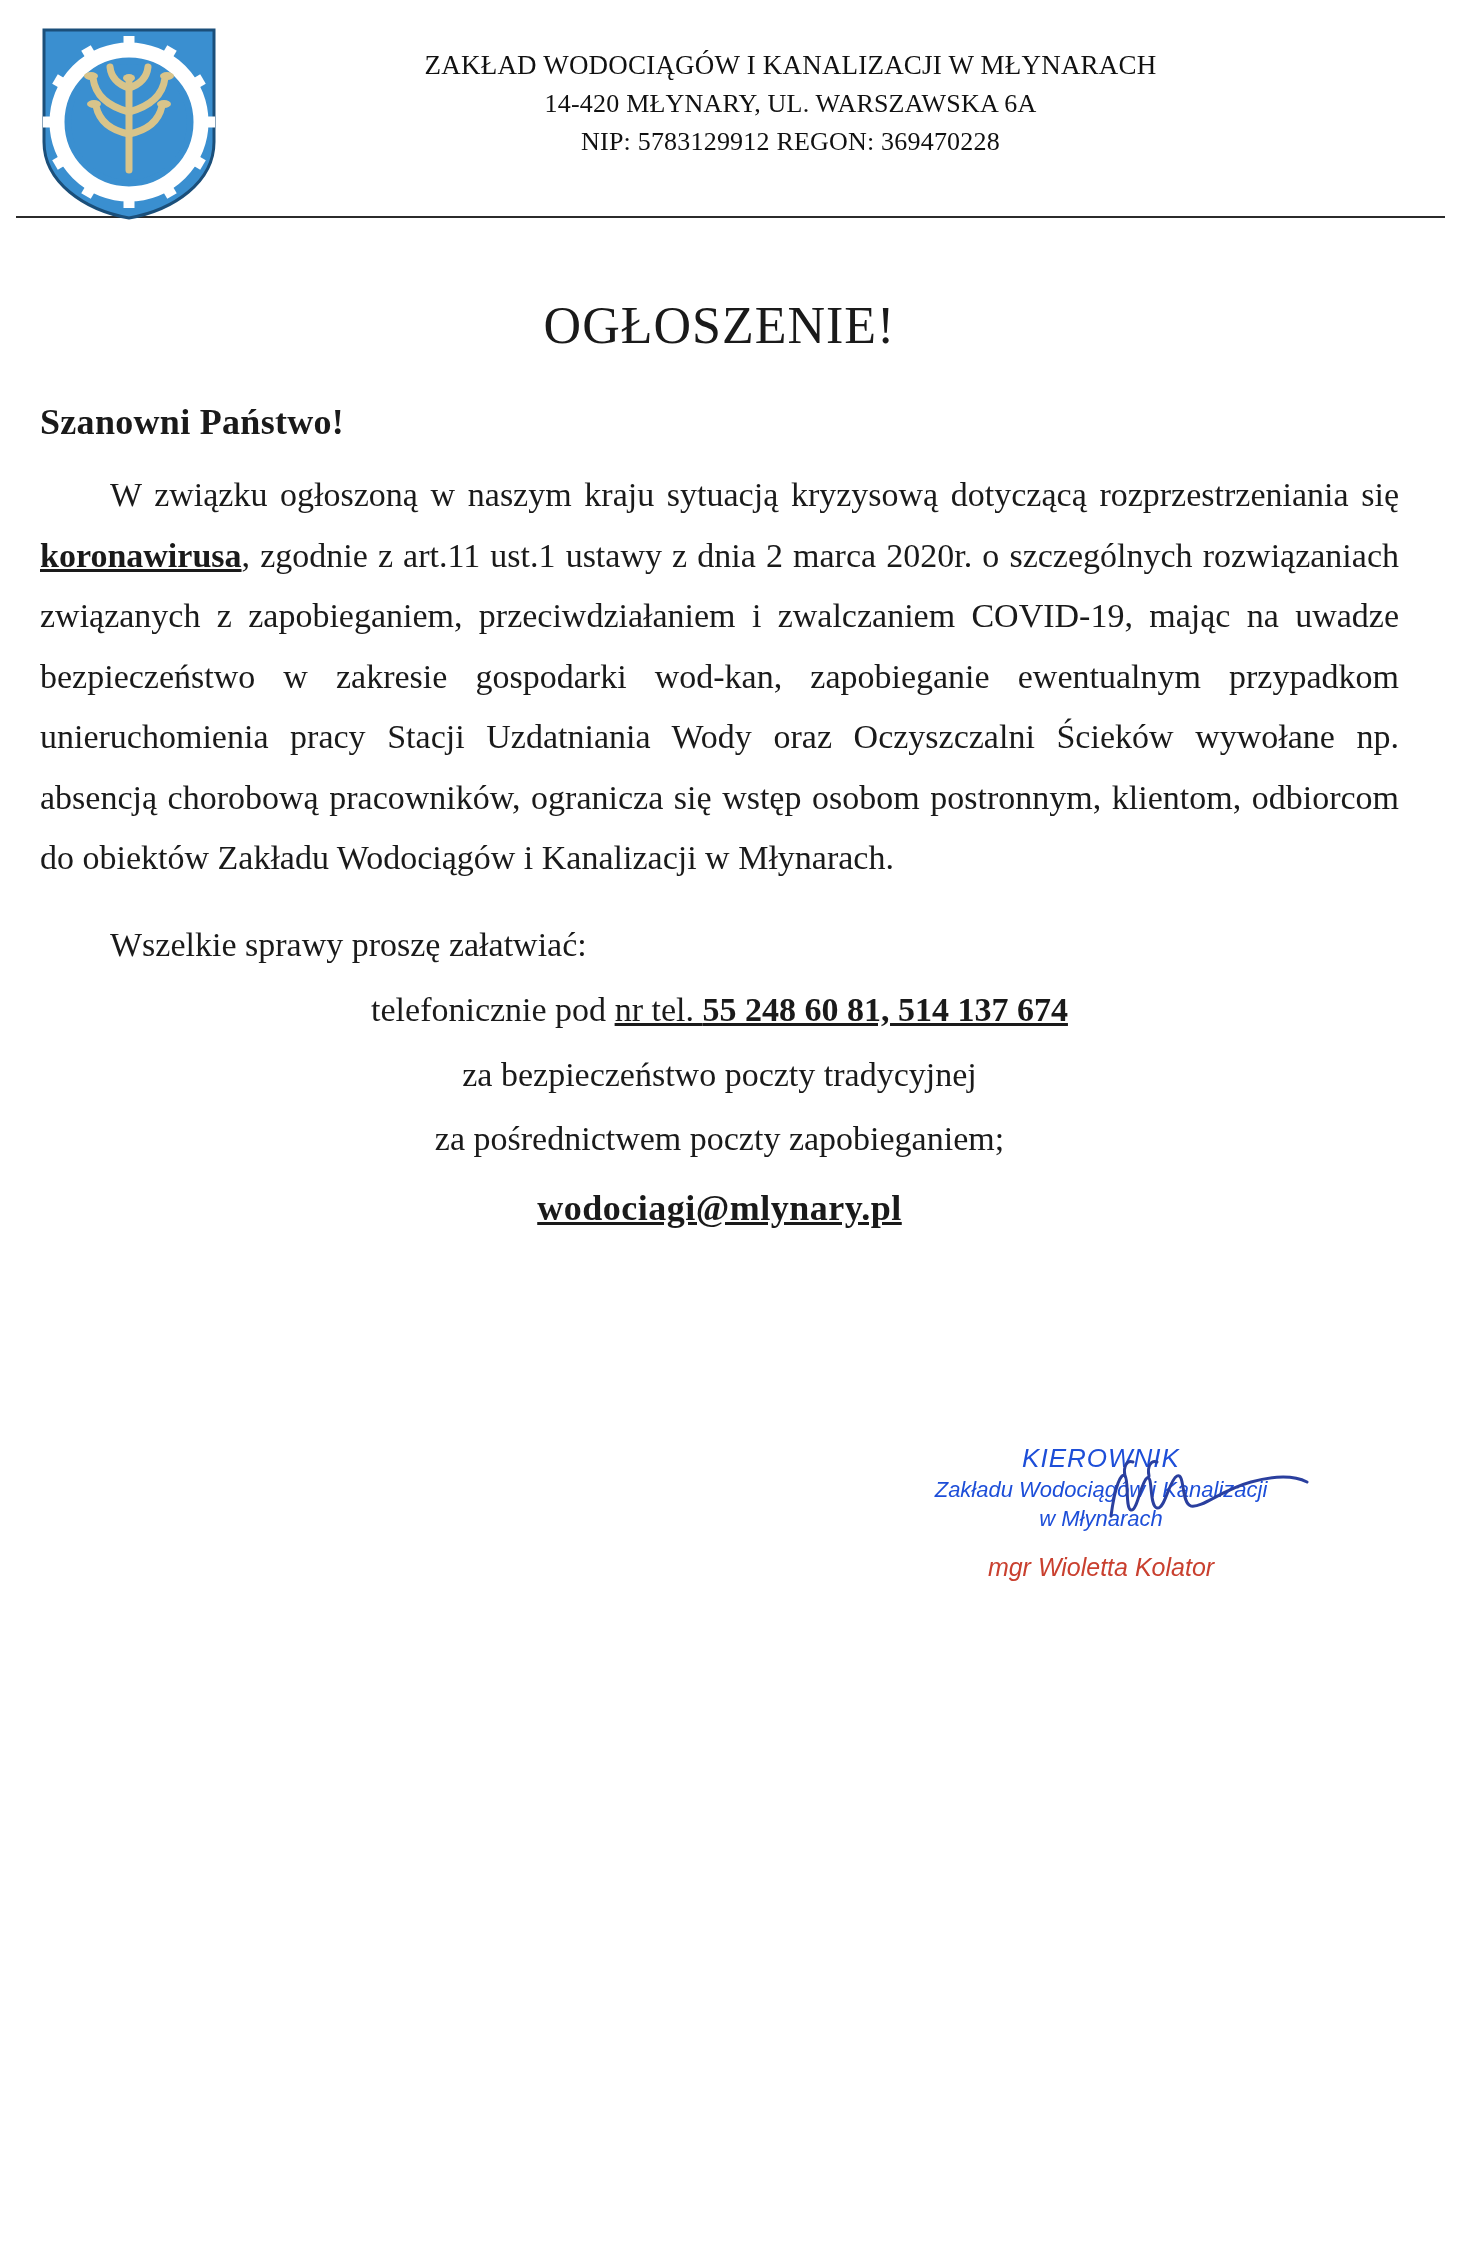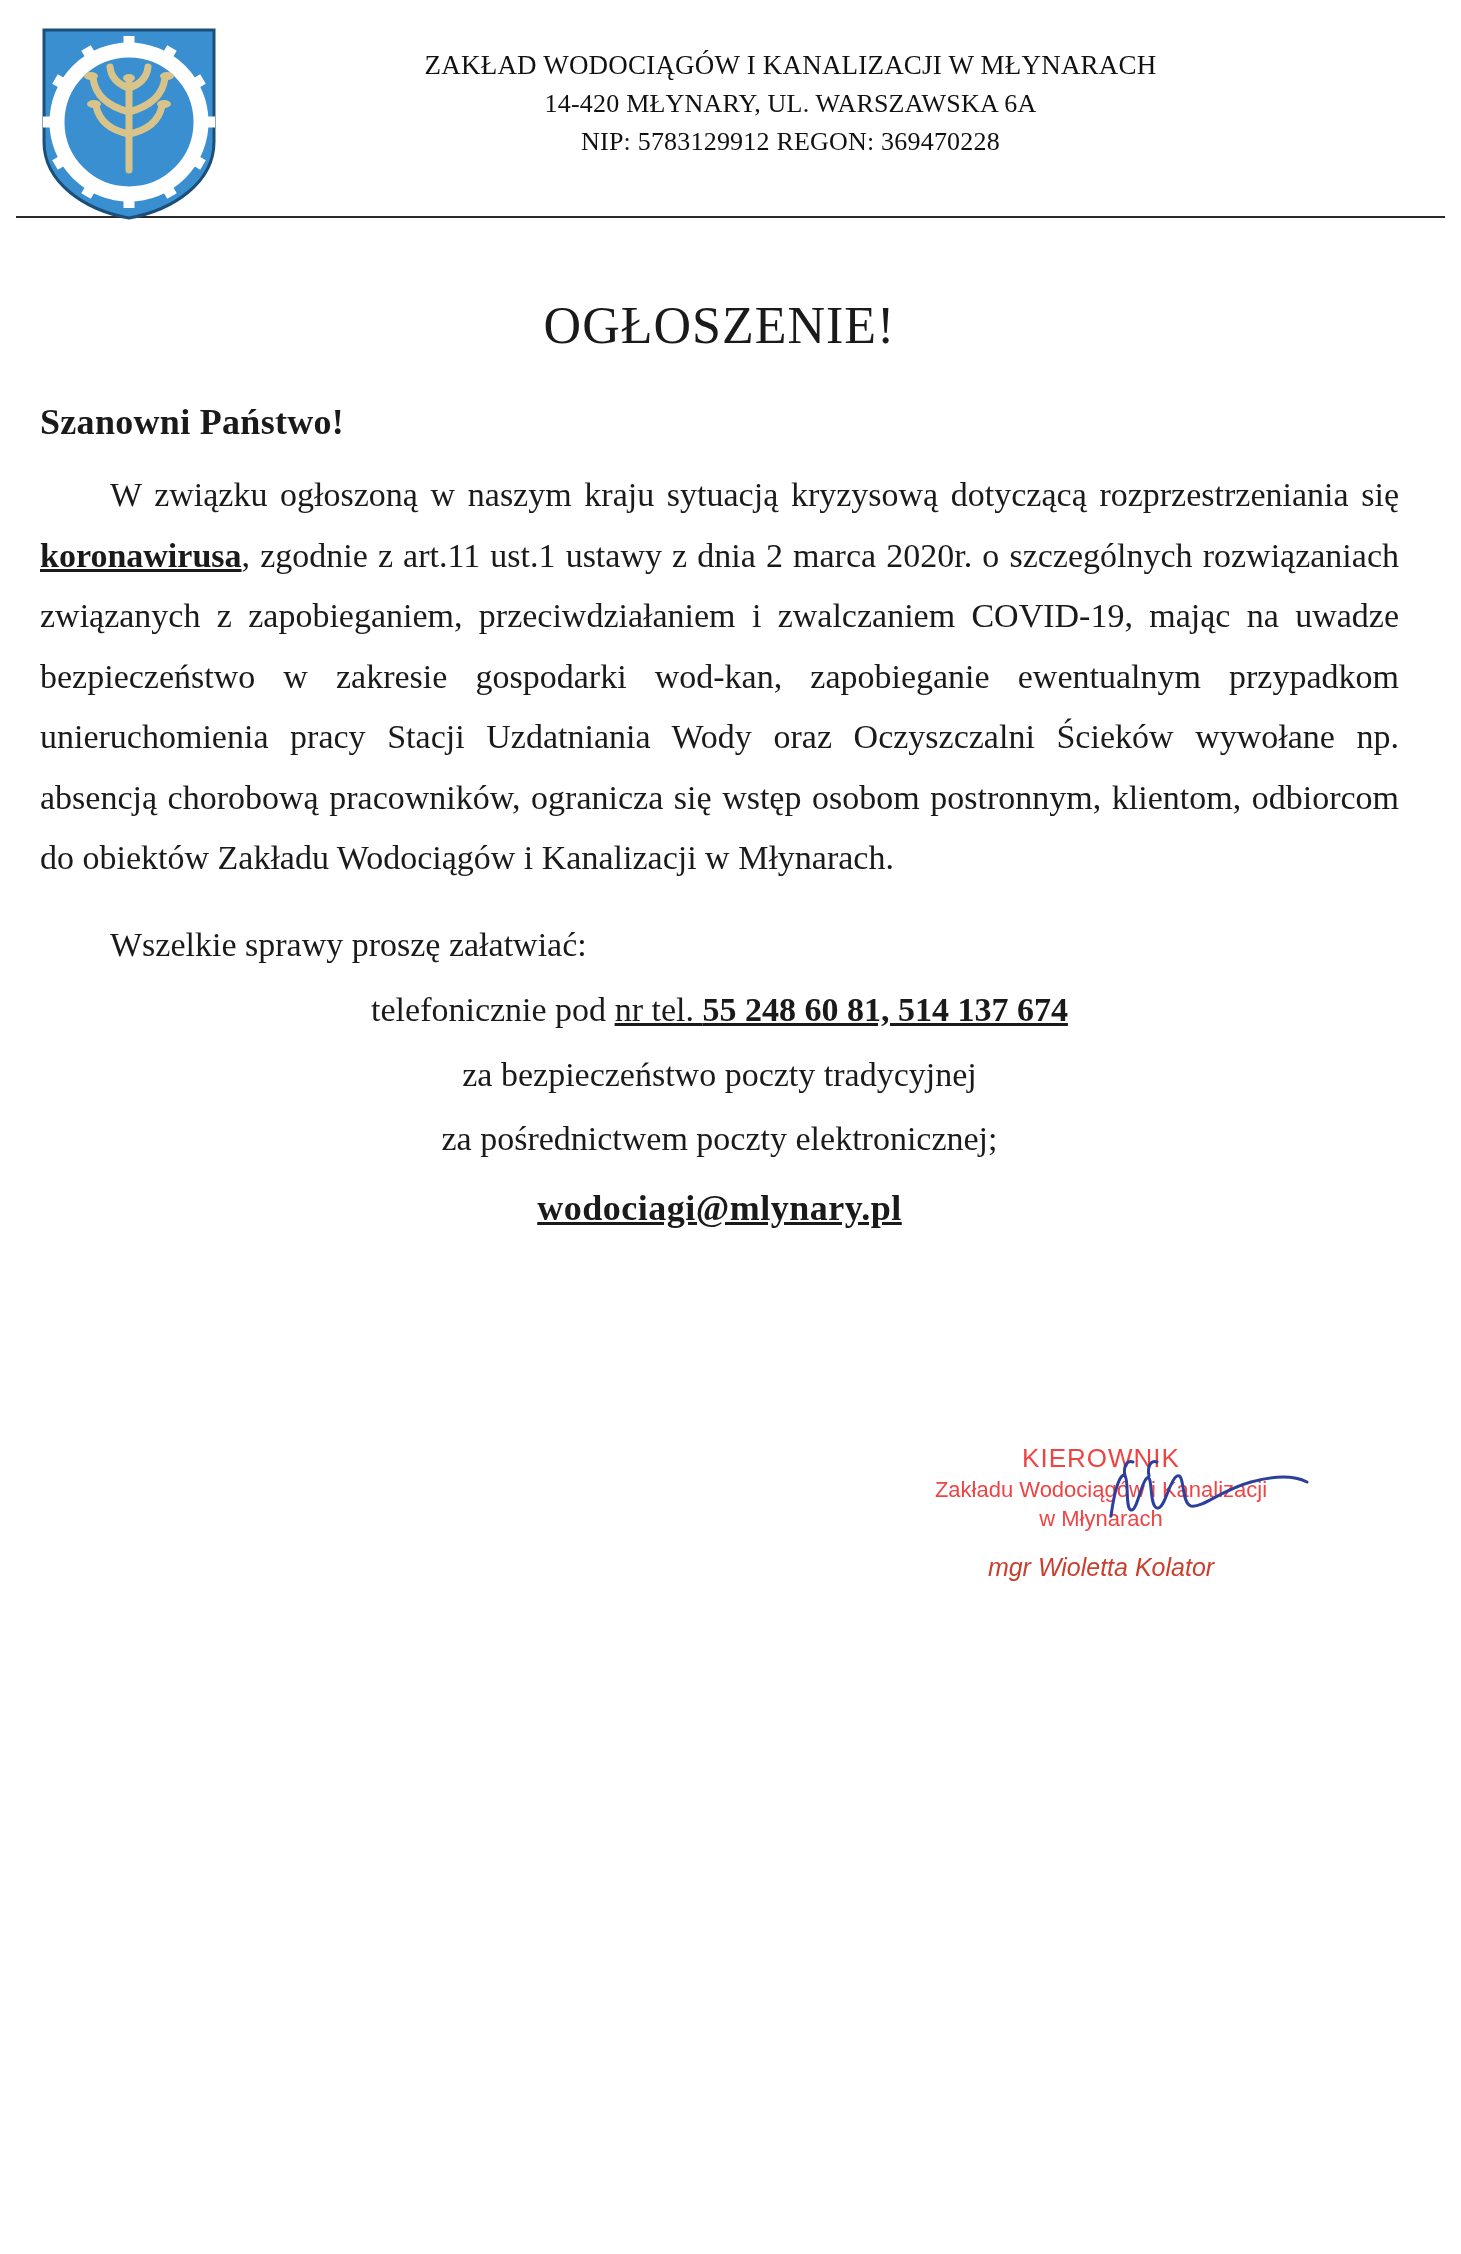--- a/index.html
+++ b/index.html
@@ -139,22 +139,23 @@
   .signature-block {
     position: absolute;
     right: 100px;
     bottom: 62px;
     width: 520px;
     text-align: center;
     color: #c0392b;
     font-family: "Liberation Sans", sans-serif;
   }
   .stamp-line {
-    color: #ef4444;
+    color: #1d4ed8;
     line-height: 1.32;
+    font-style: italic;
   }
   .stamp-l1 { font-size: 26px; letter-spacing: 1px; }
   .stamp-l2 { font-size: 22px; }
   .stamp-l3 { font-size: 22px; }
   .stamp-name {
     font-size: 25px;
     font-style: italic;
     margin-top: 20px;
     color: #c9402f;
   }
@@ -236,21 +237,21 @@
       <span>W związku ogłoszoną w naszym kraju sytuacją kryzysową dotyczącą rozprzestrzeniania się </span><span class="kw-bold-underline">koronawirusa</span><span>, zgodnie z art.11 ust.1 ustawy  z dnia 2 marca 2020r. o szczególnych rozwiązaniach związanych z zapobieganiem, przeciwdziałaniem i zwalczaniem COVID-19, mając na uwadze bezpieczeństwo w zakresie gospodarki wod-kan, zapobieganie ewentualnym przypadkom unieruchomienia pracy Stacji Uzdatniania Wody oraz Oczyszczalni Ścieków wywołane np. absencją chorobową pracowników, ogranicza się wstęp osobom postronnym, klientom, odbiorcom do obiektów Zakładu Wodociągów i Kanalizacji w Młynarach.</span>
     </p>
 
     <div class="lead-line">Wszelkie sprawy proszę załatwiać:</div>
 
     <div class="center-line">
       <span>telefonicznie pod </span><span class="phone-underline">nr tel. </span><span class="phone-bold">55 248 60 81, 514 137 674</span>
     </div>
 
     <div class="center-line">za bezpieczeństwo poczty tradycyjnej</div>
-    <div class="center-line">za pośrednictwem poczty elektronicznej;</div>
+    <div class="center-line">za pośrednictwem poczty zapobieganiem;</div>
     <div class="email-line">wodociagi@mlynary.pl</div>
   </div>
 
   <div class="signature-block">
     <div class="stamp-line stamp-l1">KIEROWNIK</div>
     <div class="stamp-line stamp-l2">Zakładu Wodociągów i Kanalizacji</div>
     <div class="stamp-line stamp-l3">w Młynarach</div>
     <div class="stamp-name">mgr Wioletta Kolator</div>
   </div>
 

